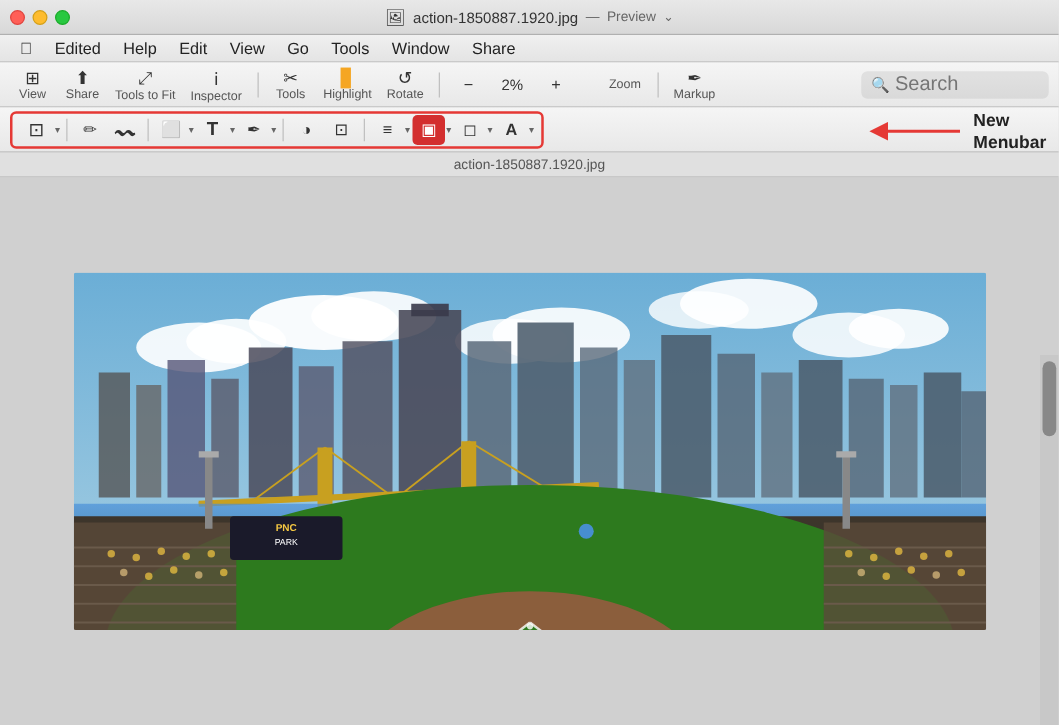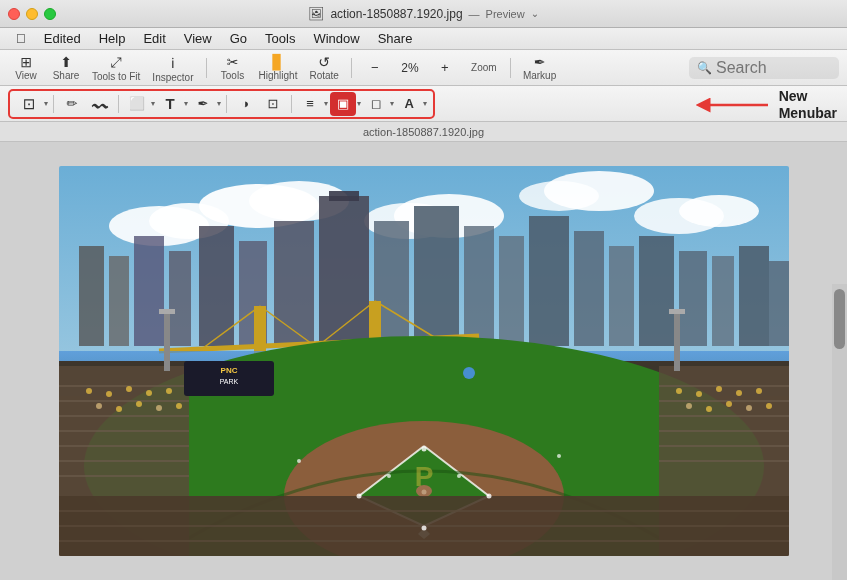--- a/index.html
+++ b/index.html
@@ -226,21 +226,21 @@
       display: flex;
       align-items: center;
       justify-content: center;
       position: relative;
       overflow: hidden;
     }
 
     
     .stadium-container {
       width: 730px;
-      height: 390px;
+      height: 286px;
       position: relative;
       overflow: hidden;
       border-radius: 2px;
     }
 
     
     .scrollbar-right {
       position: absolute;
       right: 0;
       top: 142px;
@@ -338,21 +338,21 @@
 
   <div class="toolbar-sep"></div>
 
   <div class="tb-btn">
     <span>−</span>
   </div>
   <div class="zoom-display">2%</div>
   <div class="tb-btn">
     <span>+</span>
   </div>
-  <div class="tb-btn-with-label" style="margin-left:2px;">
+  <div class="tb-btn-with-label" style="margin-left:18px;">
     <span class="tb-text">Zoom</span>
   </div>
 
   <div class="toolbar-sep"></div>
 
   <div class="tb-btn-with-label">
     <span class="tb-icon">✒</span>
     <span class="tb-text">Markup</span>
   </div>
 

